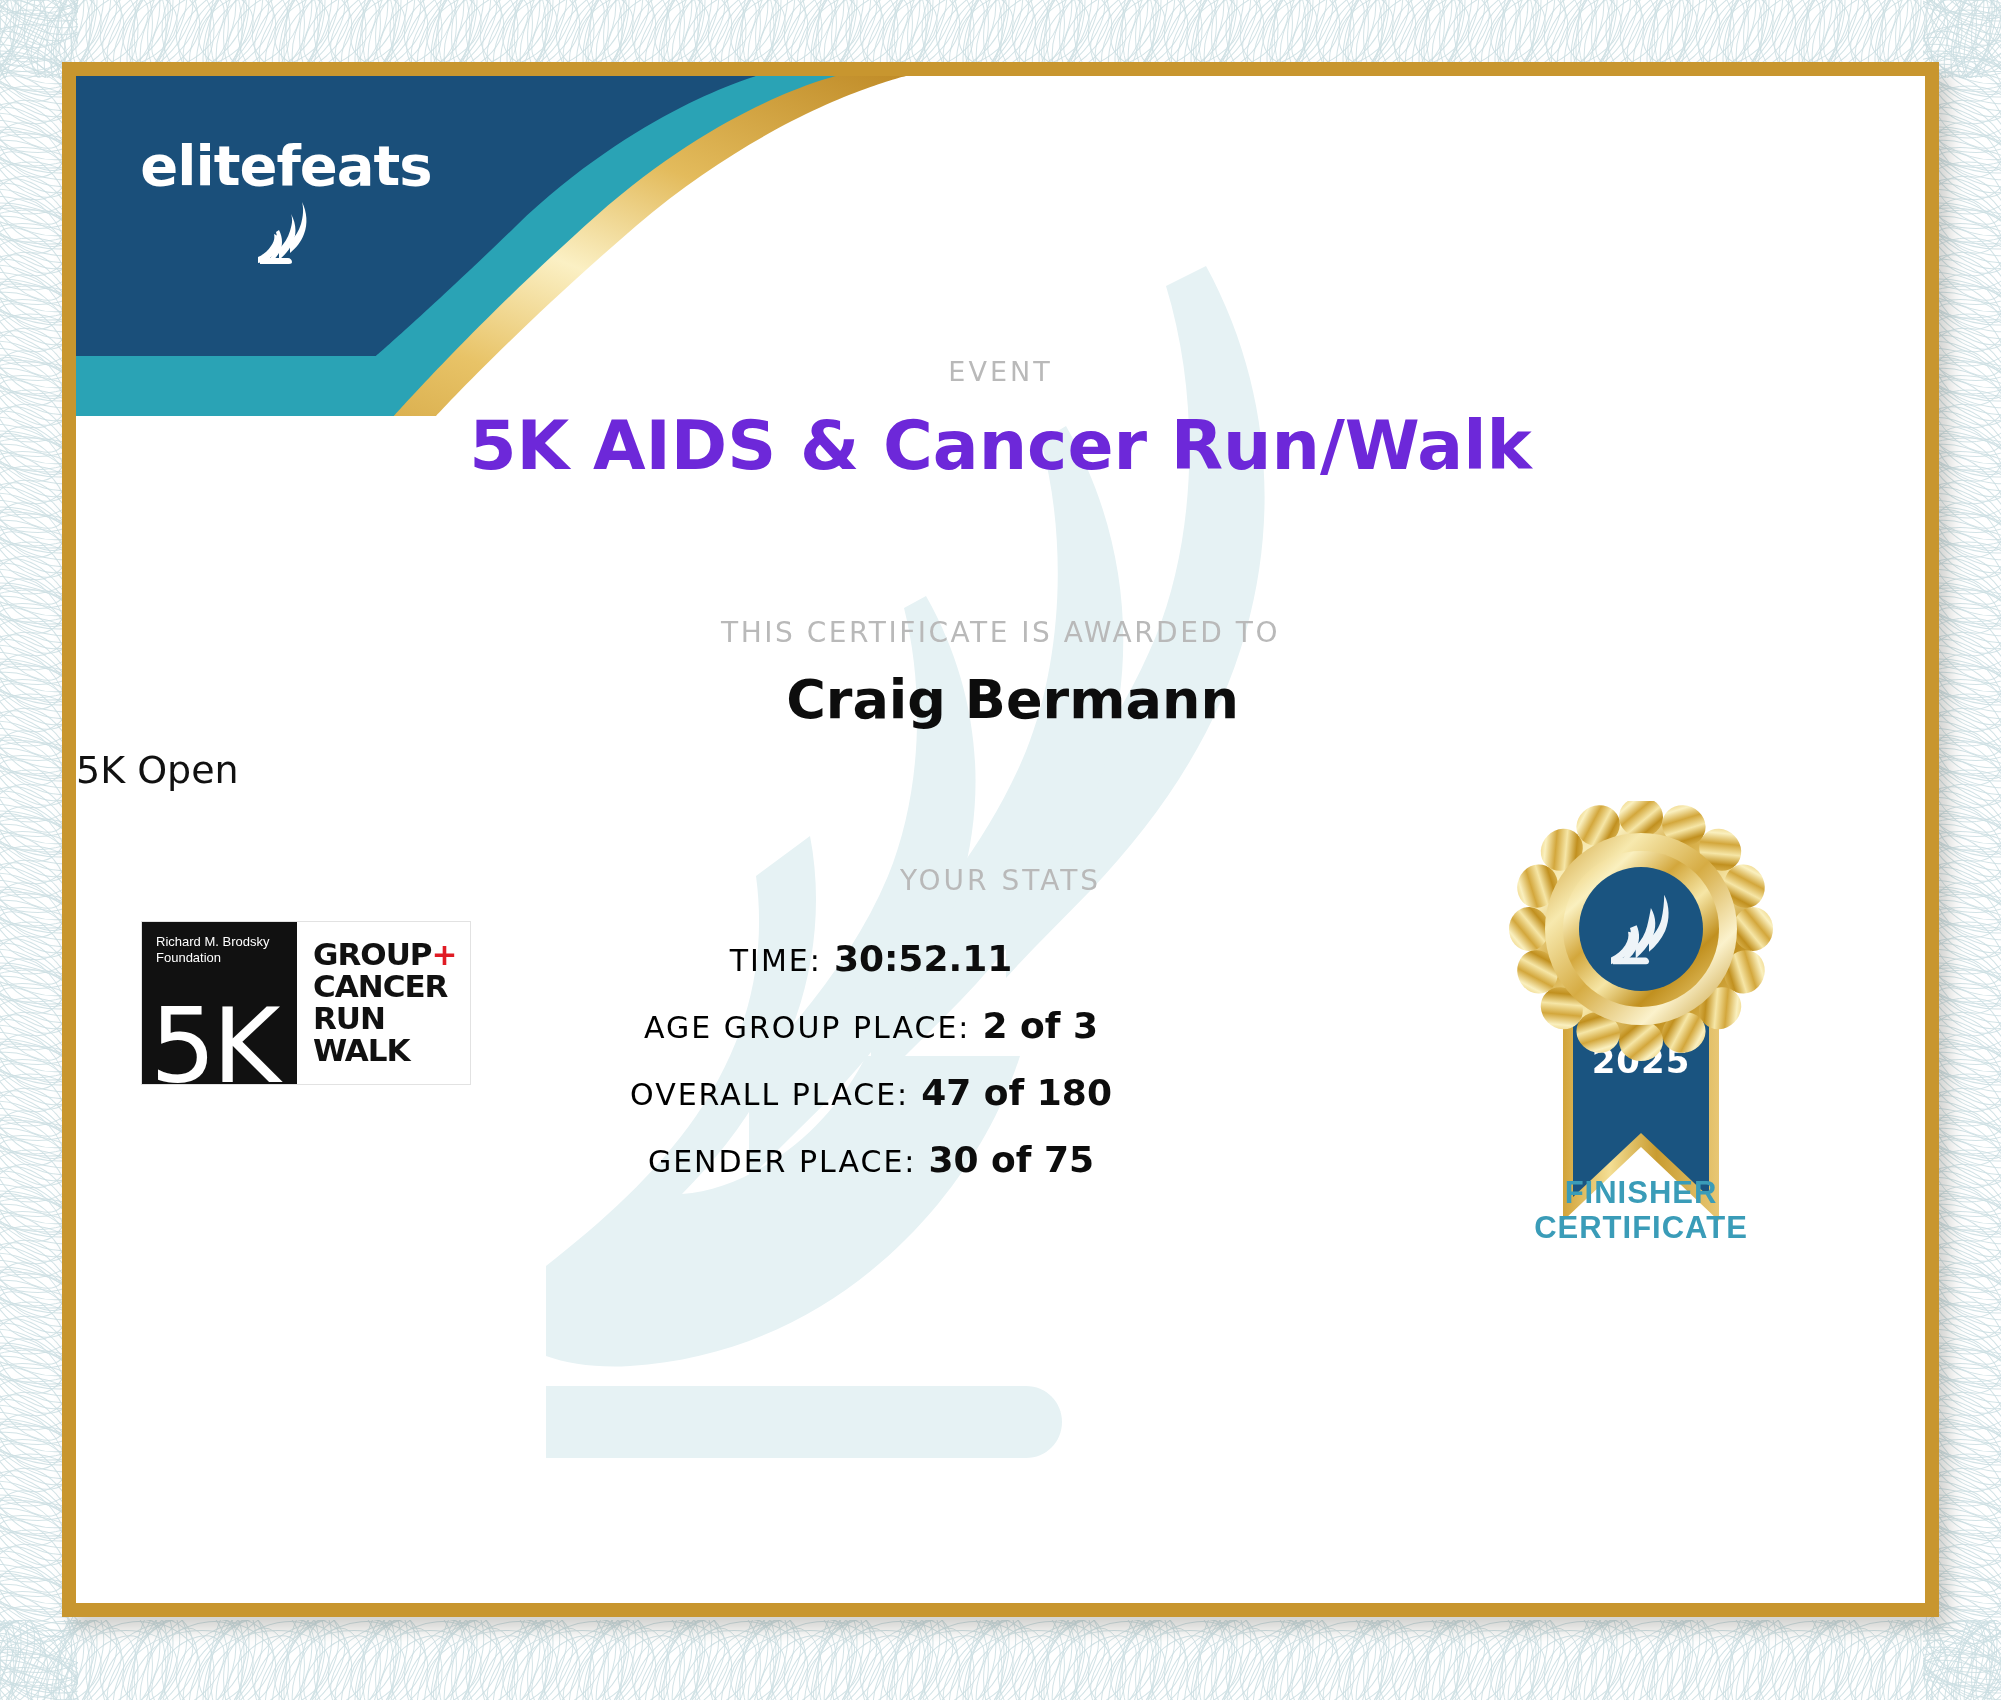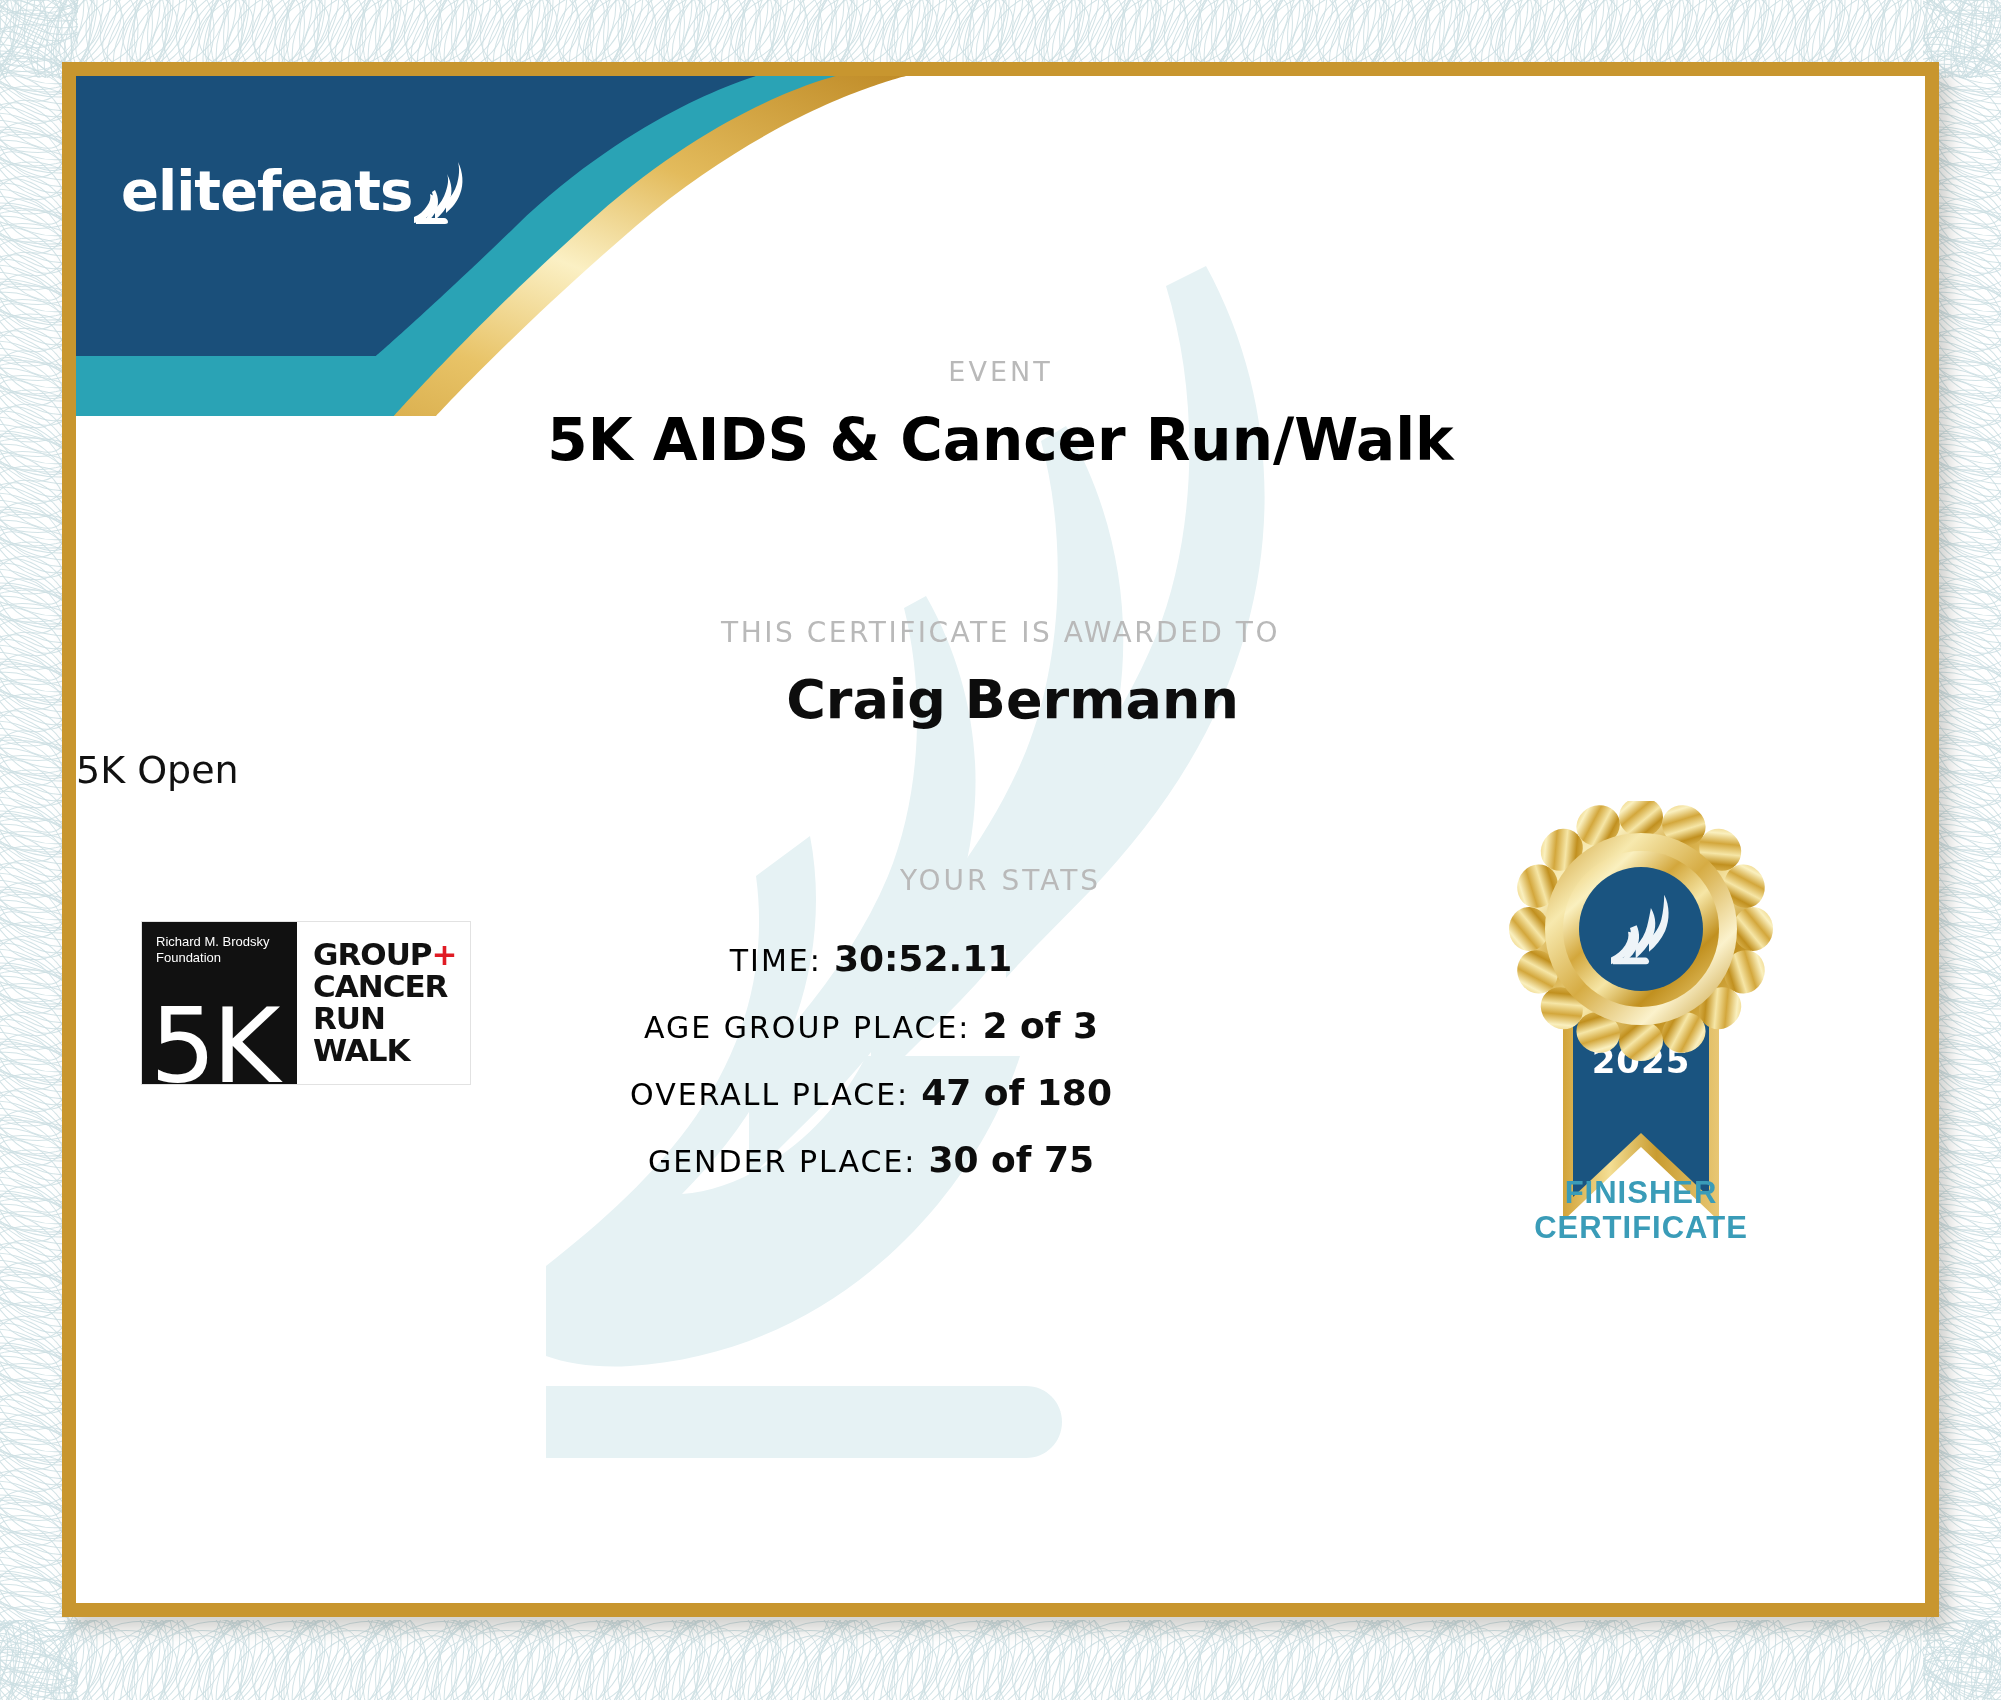--- a/index.html
+++ b/index.html
@@ -66,20 +66,21 @@
 
   
   #brand-logo {
     position: absolute;
     left: 45px;
     top: 62px;
     width: 330px;
     height: 105px;
     display: flex;
     align-items: center;
+    flex-direction: column;
   }
   #brand-wordmark {
     font-family: "DejaVu Sans", sans-serif;
     font-size: 56px;
     font-weight: bold;
     color: #ffffff;
     letter-spacing: -1px;
     line-height: 1;
   }
   #brand-wing { margin-left: 2px; margin-top: 6px; }
@@ -106,23 +107,23 @@
     top: 280px;
     text-align: center;
     font-size: 27px;
   }
   #event-name {
     position: absolute;
     left: 0; right: 0;
     top: 330px;
     text-align: center;
     font-family: "DejaVu Sans", sans-serif;
-    font-size: 58px;
+    font-size: 68px;
     font-weight: bold;
-    color: #000000;
+    color: #6d28d9;
     letter-spacing: 0px;
   }
 
   #awarded-label {
     position: absolute;
     left: 0; right: 0;
     top: 540px;
     text-align: center;
     font-size: 28px;
     letter-spacing: 2.5px;

